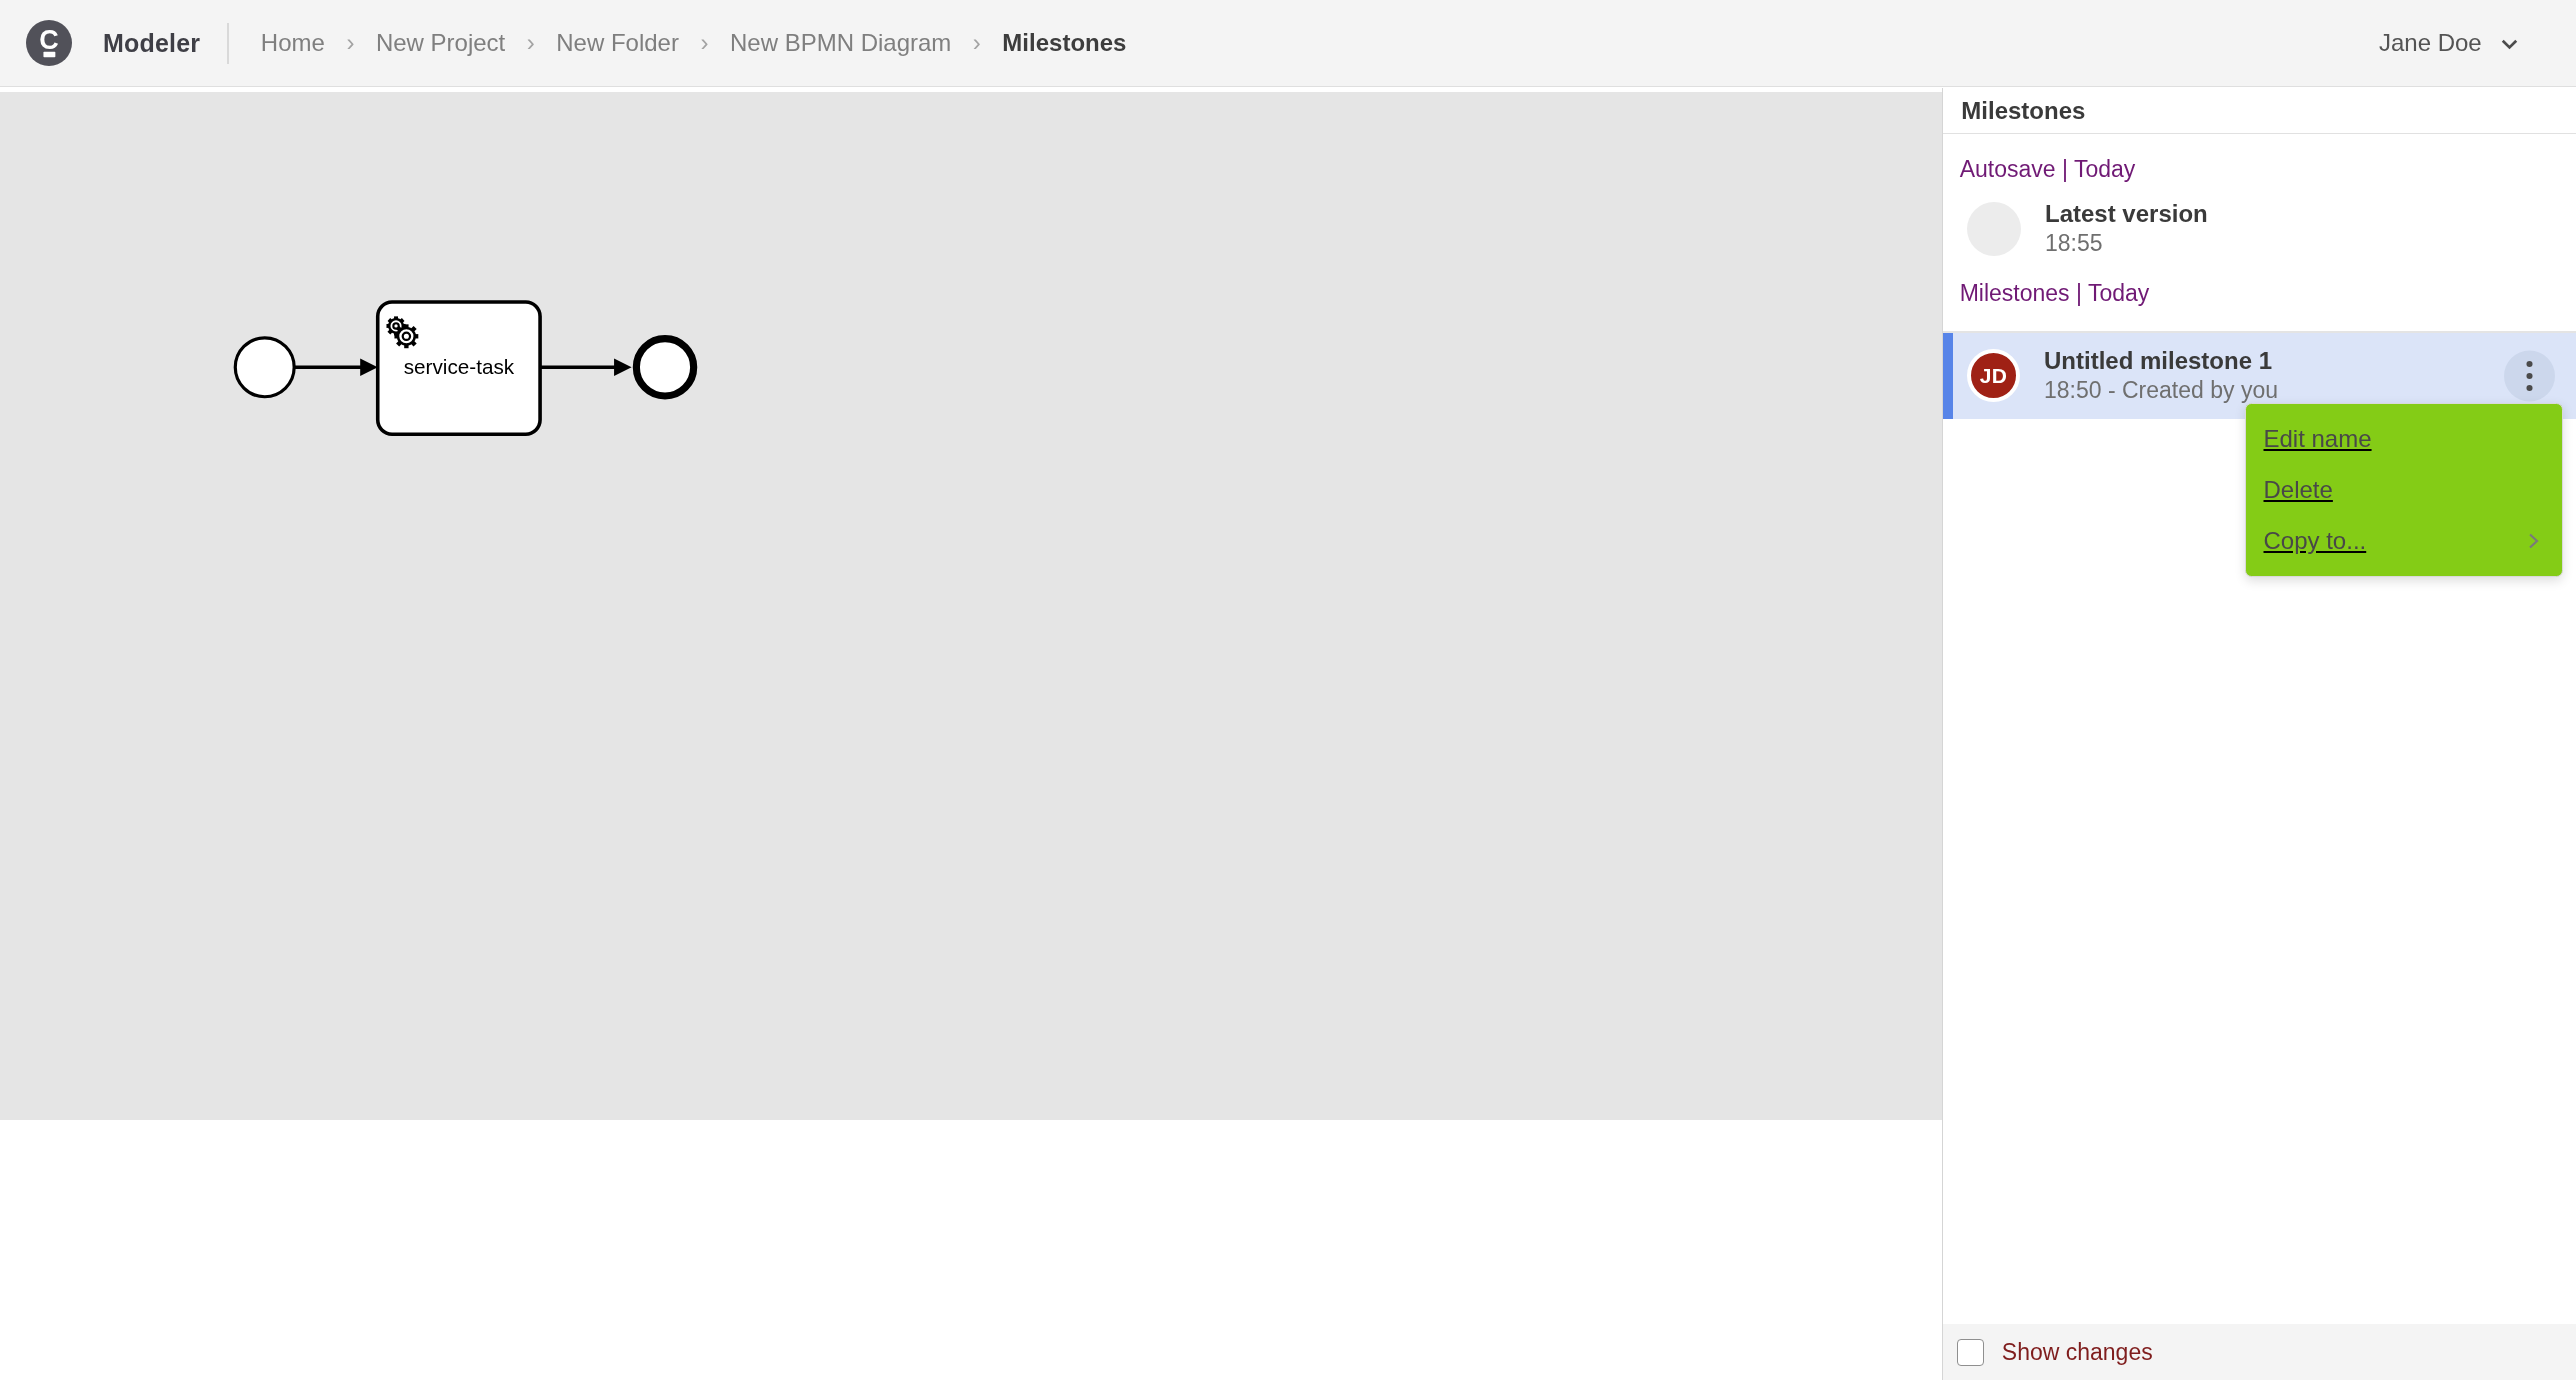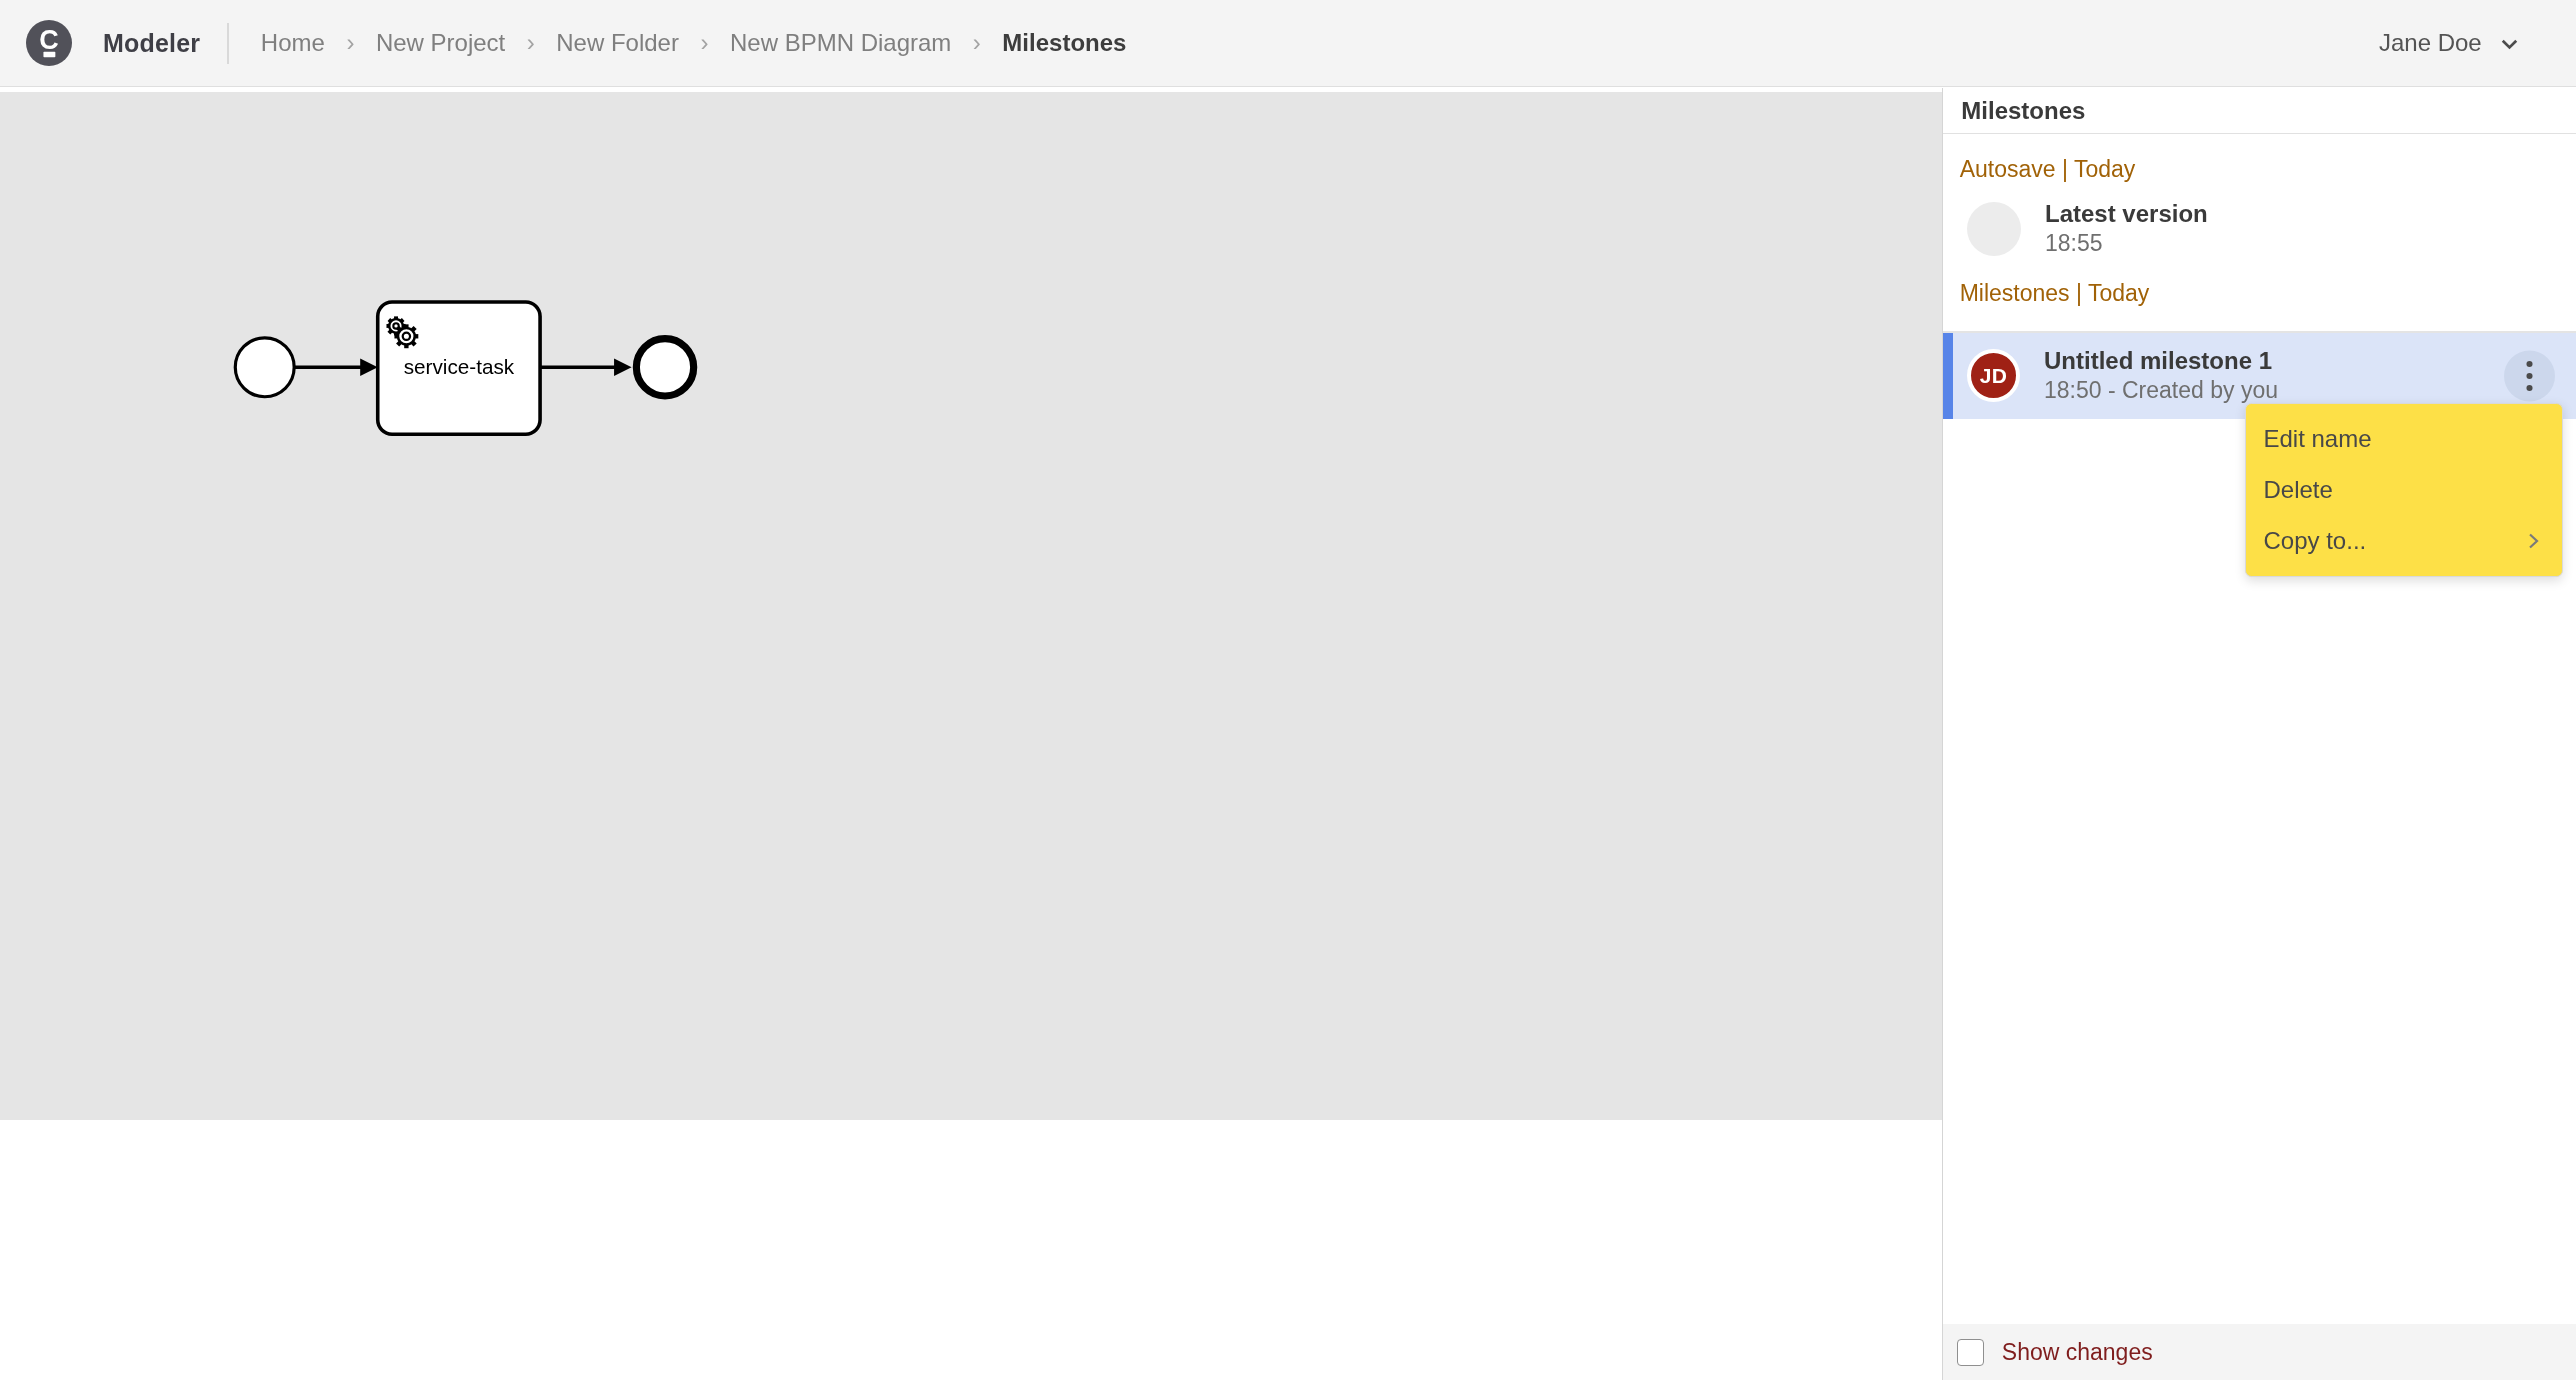--- a/index.html
+++ b/index.html
@@ -20,34 +20,34 @@
   .user-name{font-size:24px;color:#545454;}
 
   
   .canvas{position:absolute;left:0;top:92px;width:1942px;height:1028px;background:#e5e5e5;}
   .bpmn-svg{position:absolute;left:215px;top:183px;}
   .bpmn-label{font-family:"Liberation Sans",sans-serif;font-size:26px;fill:#000;}
 
   
   .panel{position:absolute;left:1942px;top:88px;width:634px;height:1292px;background:#ffffff;border-left:1.6px solid #d5d5d5;box-sizing:border-box;}
   .panel-title{height:45px;line-height:45px;padding-left:18.3px;font-size:24px;font-weight:700;color:#3a3a3a;border-bottom:1.6px solid #e1e1e1;}
-  .section-label{padding-left:16.7px;margin-top:22px;font-size:23px;color:#a16207;}
+  .section-label{padding-left:16.7px;margin-top:22px;font-size:23px;color:#701a75;}
   .version-item{display:flex;align-items:center;margin-top:16px;padding-left:24px;cursor:pointer;}
   .avatar-empty{width:54px;height:54px;border-radius:50%;background:#ececec;flex:0 0 auto;}
   .item-texts{margin-left:24px;}
   .item-title{font-size:24px;font-weight:700;color:#3a3a3a;line-height:30px;}
   .item-meta{font-size:23px;color:#6f6f6f;line-height:29px;}
   .row-divider{height:1.6px;background:#e4e4e4;margin-top:24px;}
   .milestone-row{position:relative;height:86px;background:#dbe4f8;display:flex;align-items:center;box-sizing:border-box;padding-left:24px;cursor:pointer;}
   .sel-bar{position:absolute;left:0;top:0;width:9.6px;height:100%;background:#5784e8;}
   .avatar-initials{width:45px;height:45px;border-radius:50%;background:#9f2115;border:4.8px solid #ffffff;display:flex;align-items:center;justify-content:center;color:#ffffff;font-size:21px;font-weight:700;flex:0 0 auto;letter-spacing:0.4px;}
   .kebab-btn{position:absolute;right:21.5px;top:50%;transform:translateY(-50%);width:51px;height:51px;border-radius:50%;background:#ccd7ec;border:none;display:flex;align-items:center;justify-content:center;cursor:pointer;padding:0;}
 
   
-  .context-menu{position:absolute;left:302px;top:315px;width:316px;background:#fde047;border:1.6px solid #d9d9d9;border-radius:6.4px;box-shadow:0 3.2px 11px rgba(0,0,0,0.13);padding:9.6px 0;z-index:5;}
+  .context-menu{position:absolute;left:302px;top:315px;width:316px;background:#84cc16;border:1.6px solid #d9d9d9;border-radius:6.4px;box-shadow:0 3.2px 11px rgba(0,0,0,0.13);padding:9.6px 0;z-index:5;text-decoration:underline;}
   .menu-item{height:51px;display:flex;align-items:center;justify-content:space-between;padding:0 17.5px;font-size:24px;color:#484848;cursor:pointer;box-sizing:border-box;}
 
   
   .panel-footer{position:absolute;left:0;bottom:0;width:100%;height:56px;background:#f4f4f4;display:flex;align-items:center;padding-left:14.3px;box-sizing:border-box;}
   .checkbox{width:27px;height:27px;background:#ffffff;border:1.6px solid #8f8f8f;border-radius:4px;box-sizing:border-box;cursor:pointer;flex:0 0 auto;}
   .footer-label{margin-left:17.5px;font-size:23px;color:#7f1d1d;}
 </style>
 </head>
 <body>
 

